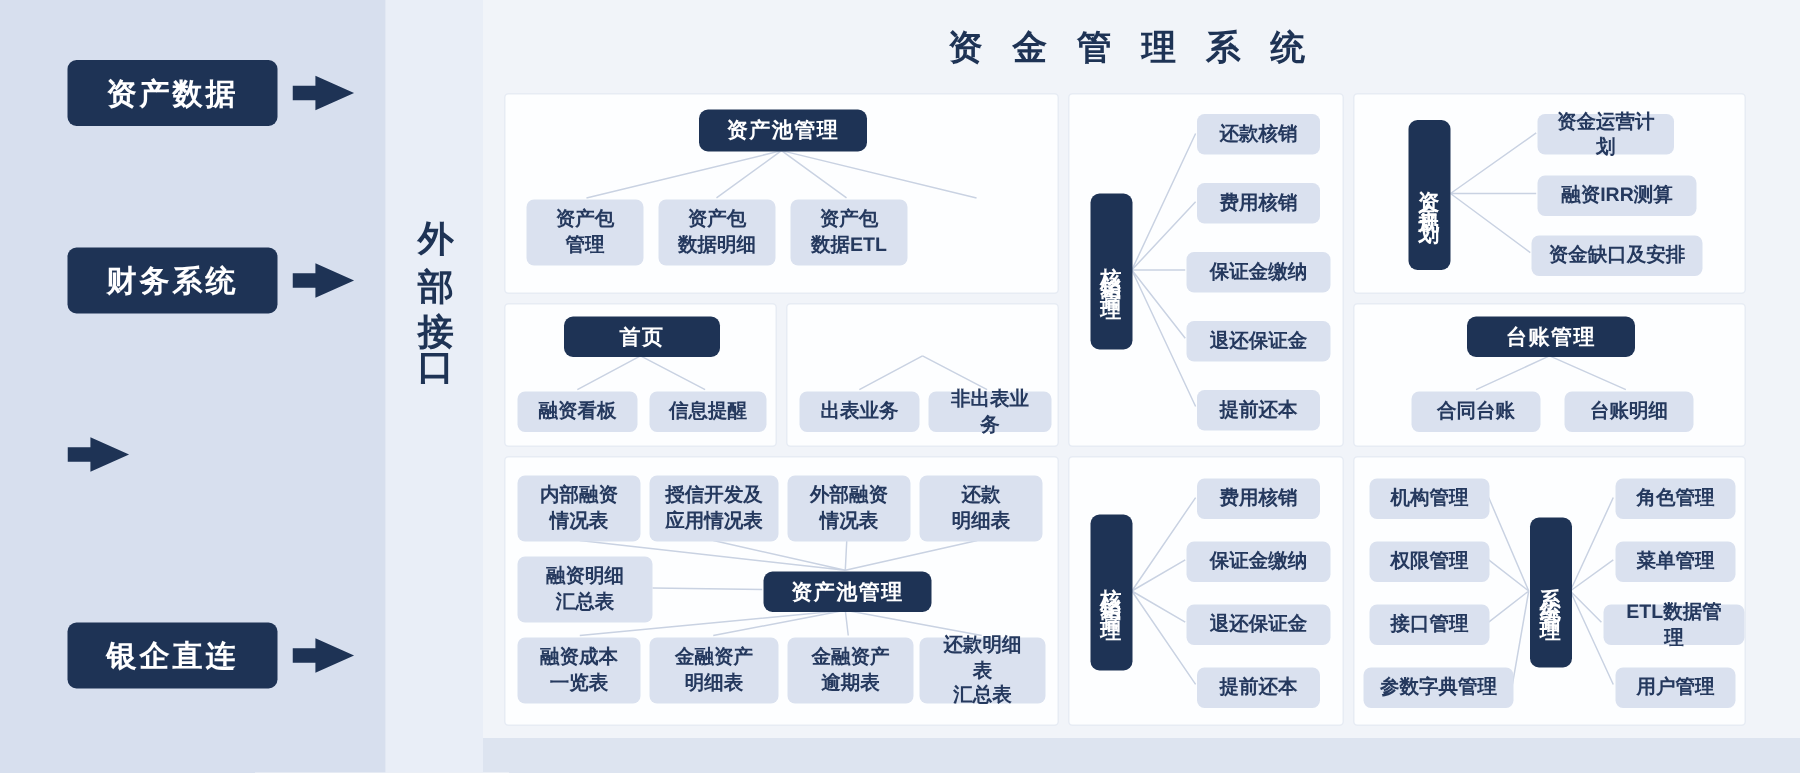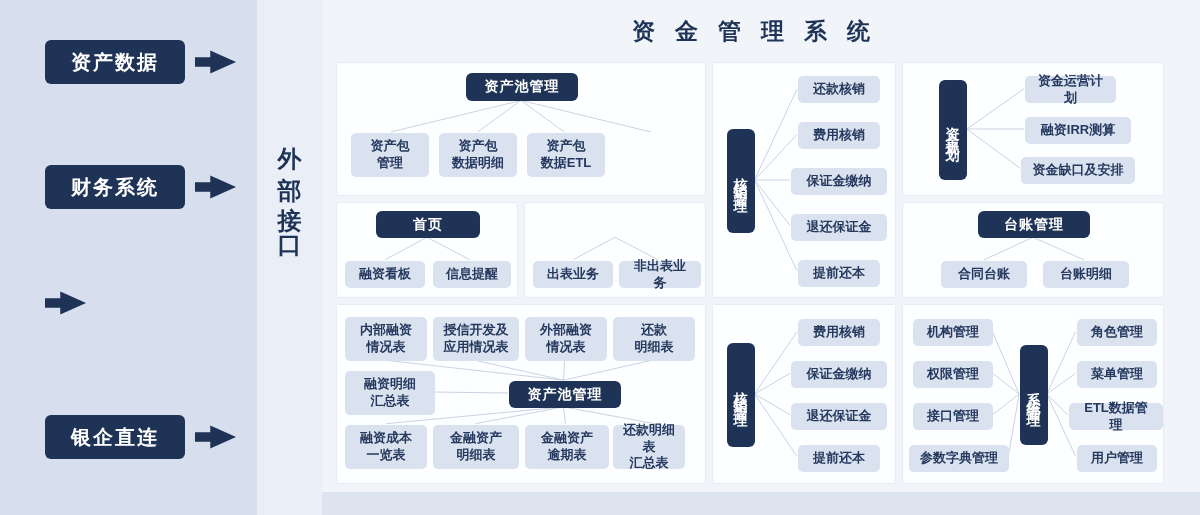--- a/index.html
+++ b/index.html
@@ -145,21 +145,21 @@
 明细表</div>
     <div class="item" style="left:8px;top:66px;width:90px;height:44px">融资明细
 汇总表</div>
     <div class="dark-btn" style="left:172px;top:76px;width:112px;height:27px">资产池管理</div>
     <div class="item" style="left:8px;top:120px;width:82px;height:44px">融资成本
 一览表</div>
     <div class="item" style="left:96px;top:120px;width:86px;height:44px">金融资产
 明细表</div>
     <div class="item" style="left:188px;top:120px;width:84px;height:44px">金融资产
 逾期表</div>
-    <div class="item" style="left:276px;top:120px;width:72px;height:44px">还款明细表
+    <div class="item" style="left:276px;top:120px;width:84px;height:44px">还款明细表
 汇总表</div>
   </div>
 
   <div class="panel" style="left:712px;top:304px;width:184px;height:180px">
     <svg class="lines" viewBox="0 0 184 180">
       <path d="M42 90 L85 27 M42 90 L78 69 M42 90 L78 111 M42 90 L85 153"></path>
     </svg>
     <div class="dark-btn vert" style="left:14px;top:38px;width:28px;height:104px">核销管理</div>
     <div class="item" style="left:85px;top:14px;width:82px;height:27px">费用核销</div>
     <div class="item" style="left:78px;top:56px;width:96px;height:27px">保证金缴纳</div>

